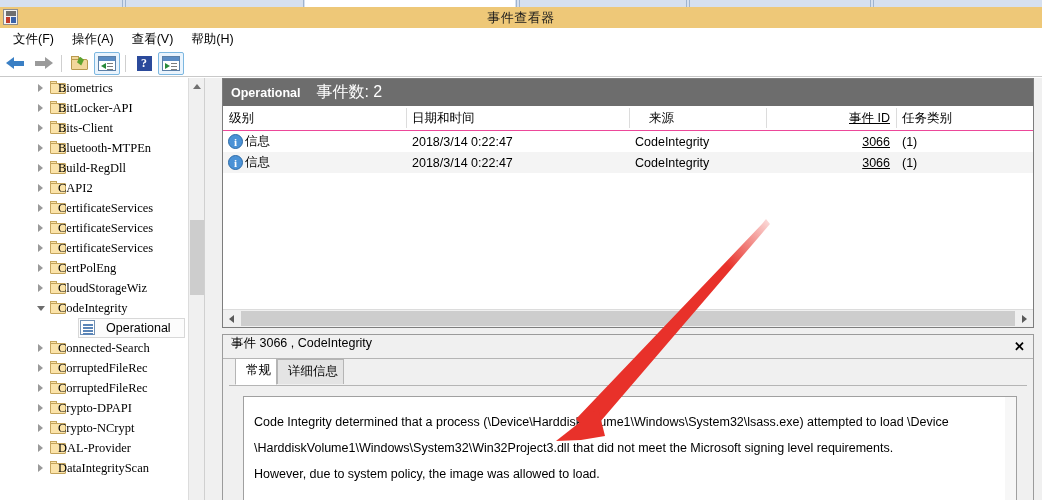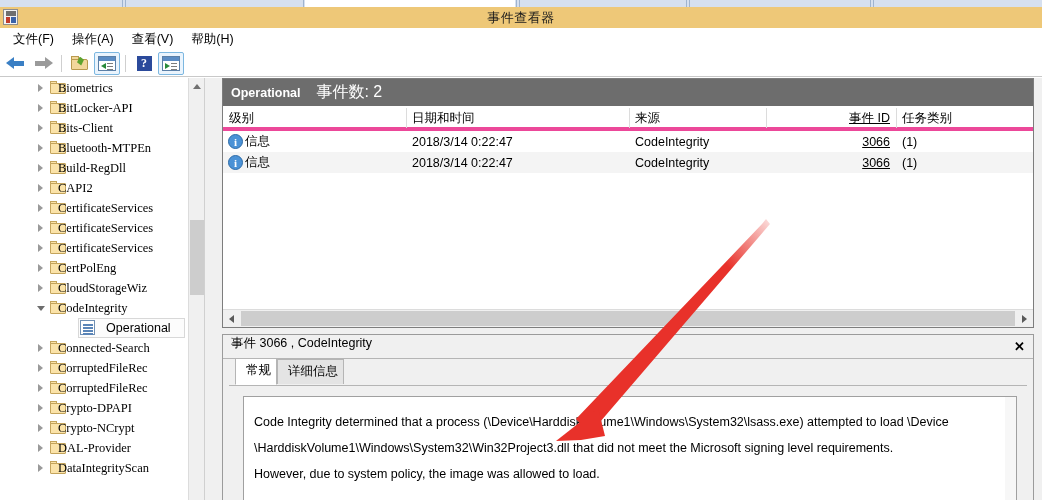--- a/index.html
+++ b/index.html
@@ -149,21 +149,21 @@
     background:#fff; border:1px solid #7d7d7d;
   }
   .list-caption {
     height:27px; background:#6d6d6d; color:#fff;
     display:flex; align-items:center; padding-left:8px; gap:16px;
   }
   .list-caption .cap-main { font-size:12.5px; font-weight:bold; }
   .list-caption .cap-sub { font-size:16px; font-weight:normal; }
 
   .col-header {
-    height:25px; background:#fff; border-bottom:4px solid #ec4899;
+    height:25px; background:#fff; border-bottom:1px solid #ec4899;
     position:relative;
   }
   .col-cell {
     position:absolute; top:0; height:24px; display:flex; align-items:center;
     font-size:12.5px; color:#000; padding:0 6px; white-space:nowrap;
   }
   .col-cell.right { justify-content:flex-end; }
   .col-div { position:absolute; top:2px; width:1px; height:20px; background:#dcdcdc; }
 
   .rows { position:relative; }
@@ -492,21 +492,21 @@
 
       <div class="list-pane">
         <div class="list-caption">
           <span class="cap-main">Operational</span>
           <span class="cap-sub">事件数: 2</span>
         </div>
         <div class="col-header" id="col-header">
             <div class="col-cell" style="left: 0px; width: 183px;">级别</div>
             <div class="col-cell" style="left: 183px; width: 223px;">日期和时间</div>
             <div class="col-div" style="left: 183px;"></div>
-            <div class="col-cell" style="left: 406px; width: 137px; text-align: right;">来源</div>
+            <div class="col-cell" style="left: 420px; width: 137px; text-align: right;">来源</div>
             <div class="col-div" style="left: 406px;"></div>
             <div class="col-cell right" style="left: 543px; width: 130px; text-decoration: underline;">事件 ID</div>
             <div class="col-div" style="left: 543px;"></div>
             <div class="col-cell" style="left: 673px; width: 139px;">任务类别</div>
             <div class="col-div" style="left: 673px;"></div>
           </div>
         <div class="rows" id="rows">
             <div class="ev-row">
               <div class="info-ico">i</div>
               <div class="ev-cell" style="left: 0px; width: 183px; padding-left: 22px;">信息</div>

